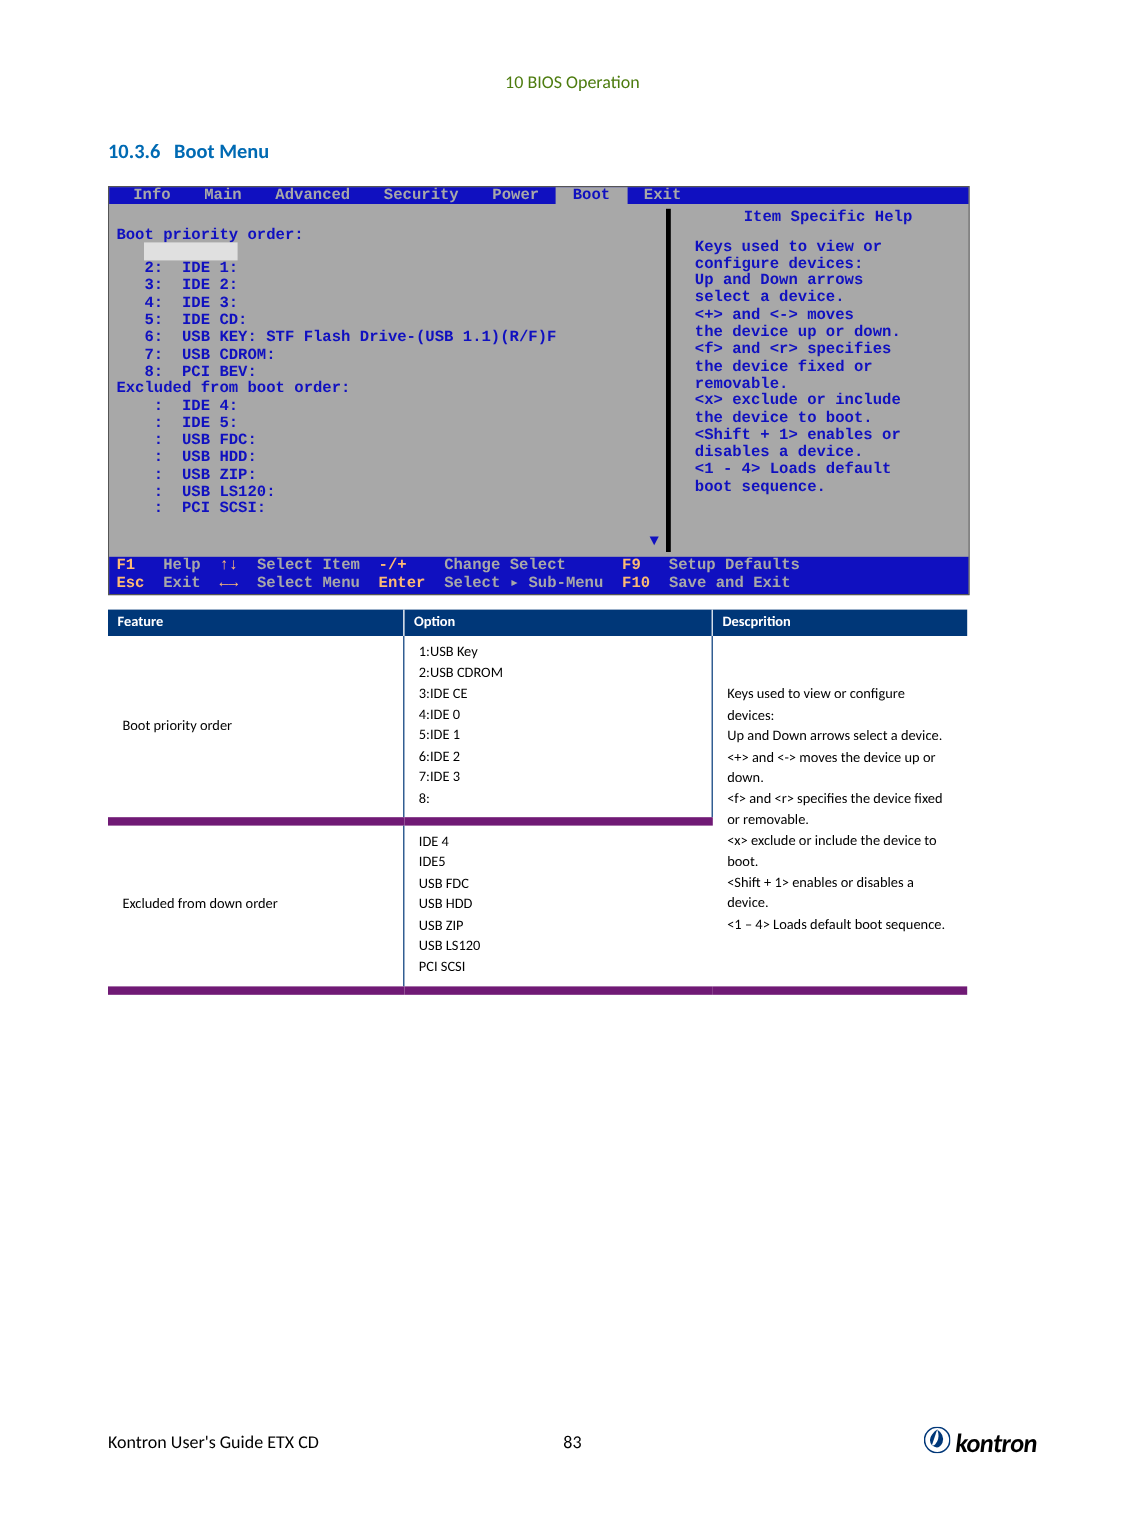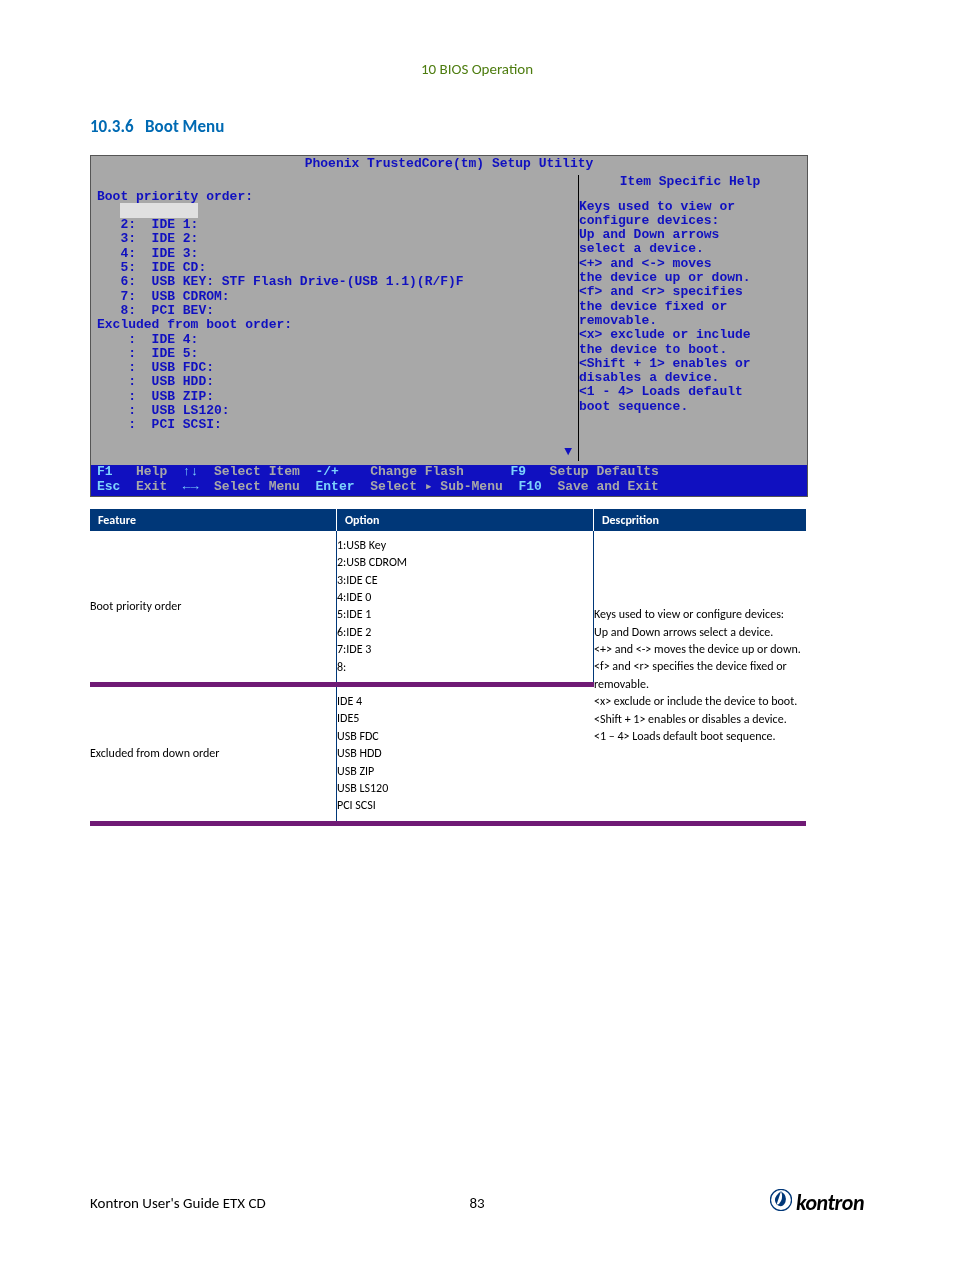--- a/index.html
+++ b/index.html
@@ -66,39 +66,39 @@
     flex: 1;
     white-space: pre;
     position: relative;
   }
   .bios-left .hl {
     background: #e0e0e0;
     color: #e0e0e0;
   }
   .bios-right {
     width: 222px;
-    border-left: 1px solid #000000;
-    padding-left: 0;
+    border-left: 4px solid #000000;
+    padding-left: 20px;
     white-space: pre;
     color: #1010c0;
   }
   .bios-right .help-title {
     color: #1010c0;
     display: block;
     text-align: center;
     margin-bottom: 10px;
   }
   .bios-footer {
     background: #1010c0;
     color: #a8a8a8;
     white-space: pre;
     padding: 0 6px 2px 6px;
     font-size: 13px;
   }
-  .bios-footer .k { color: #7dd3fc; }
+  .bios-footer .k { color: #fdba74; }
   .down-arrow {
     position: absolute;
     right: 6px;
     bottom: 2px;
     color: #1010c0;
   }
 
   
   table.feat {
     border-collapse: collapse;
@@ -108,23 +108,23 @@
   table.feat th {
     background: #003778;
     color: #fff;
     text-align: left;
     font-weight: bold;
     padding: 4px 8px;
     border-right: 1px solid #fff;
   }
   table.feat th:last-child { border-right: none; }
   table.feat td {
-    padding: 6px 0;
+    padding: 6px 12px;
     border-right: 1px solid #003778;
-    border-bottom: 5px solid #701a75;
+    border-bottom: 7px solid #701a75;
     vertical-align: middle;
     line-height: 1.45;
   }
   table.feat td:last-child { border-right: none; }
 
   
   .page-footer {
     position: absolute;
     bottom: 56px;
     left: 90px;
@@ -157,21 +157,29 @@
 </head>
 <body>
 
 <div class="running-header">10 BIOS Operation</div>
 
 <h2 class="section-heading">
   <span>10.3.6</span>&nbsp;&nbsp;&nbsp;<span>Boot Menu</span>
 </h2>
 
 <div class="bios">
-  <div class="bios-title">Phoenix TrustedCore(tm) Setup Utility</div>
+  <div class="bios-menubar">
+    <span>Info</span>
+    <span>Main</span>
+    <span>Advanced</span>
+    <span>Security</span>
+    <span>Power</span>
+    <span class="active">Boot</span>
+    <span>Exit</span>
+  </div>
   <div class="bios-body">
     <div class="bios-left">
 <span>Boot priority order:</span>
    <span class="hl">1:  IDE 0:</span>
    <span>2:  IDE 1:</span>
    <span>3:  IDE 2:</span>
    <span>4:  IDE 3:</span>
    <span>5:  IDE CD:</span>
    <span>6:  USB KEY: STF Flash Drive-(USB 1.1)(R/F)F</span>
    <span>7:  USB CDROM:</span>
@@ -195,21 +203,21 @@
 &lt;f&gt; and &lt;r&gt; specifies
 the device fixed or
 removable.
 &lt;x&gt; exclude or include
 the device to boot.
 &lt;Shift + 1&gt; enables or
 disables a device.
 &lt;1 - 4&gt; Loads default
 boot sequence.</span></div>
   </div>
-  <div class="bios-footer"><span class="k">F1</span>   <span>Help</span>  <span class="k">↑↓</span>  <span>Select Item</span>  <span class="k">-/+</span>    <span>Change Flash</span>      <span class="k">F9</span>   <span>Setup Defaults</span>
+  <div class="bios-footer"><span class="k">F1</span>   <span>Help</span>  <span class="k">↑↓</span>  <span>Select Item</span>  <span class="k">-/+</span>    <span>Change Select</span>      <span class="k">F9</span>   <span>Setup Defaults</span>
 <span class="k">Esc</span>  <span>Exit</span>  <span class="k">←→</span>  <span>Select Menu</span>  <span class="k">Enter</span>  <span>Select ▸ Sub-Menu</span>  <span class="k">F10</span>  <span>Save and Exit</span></div>
 </div>
 
 <table class="feat">
   <thead>
     <tr>
       <th style="width:230px">Feature</th>
       <th style="width:240px">Option</th>
       <th>Descprition</th>
     </tr>

